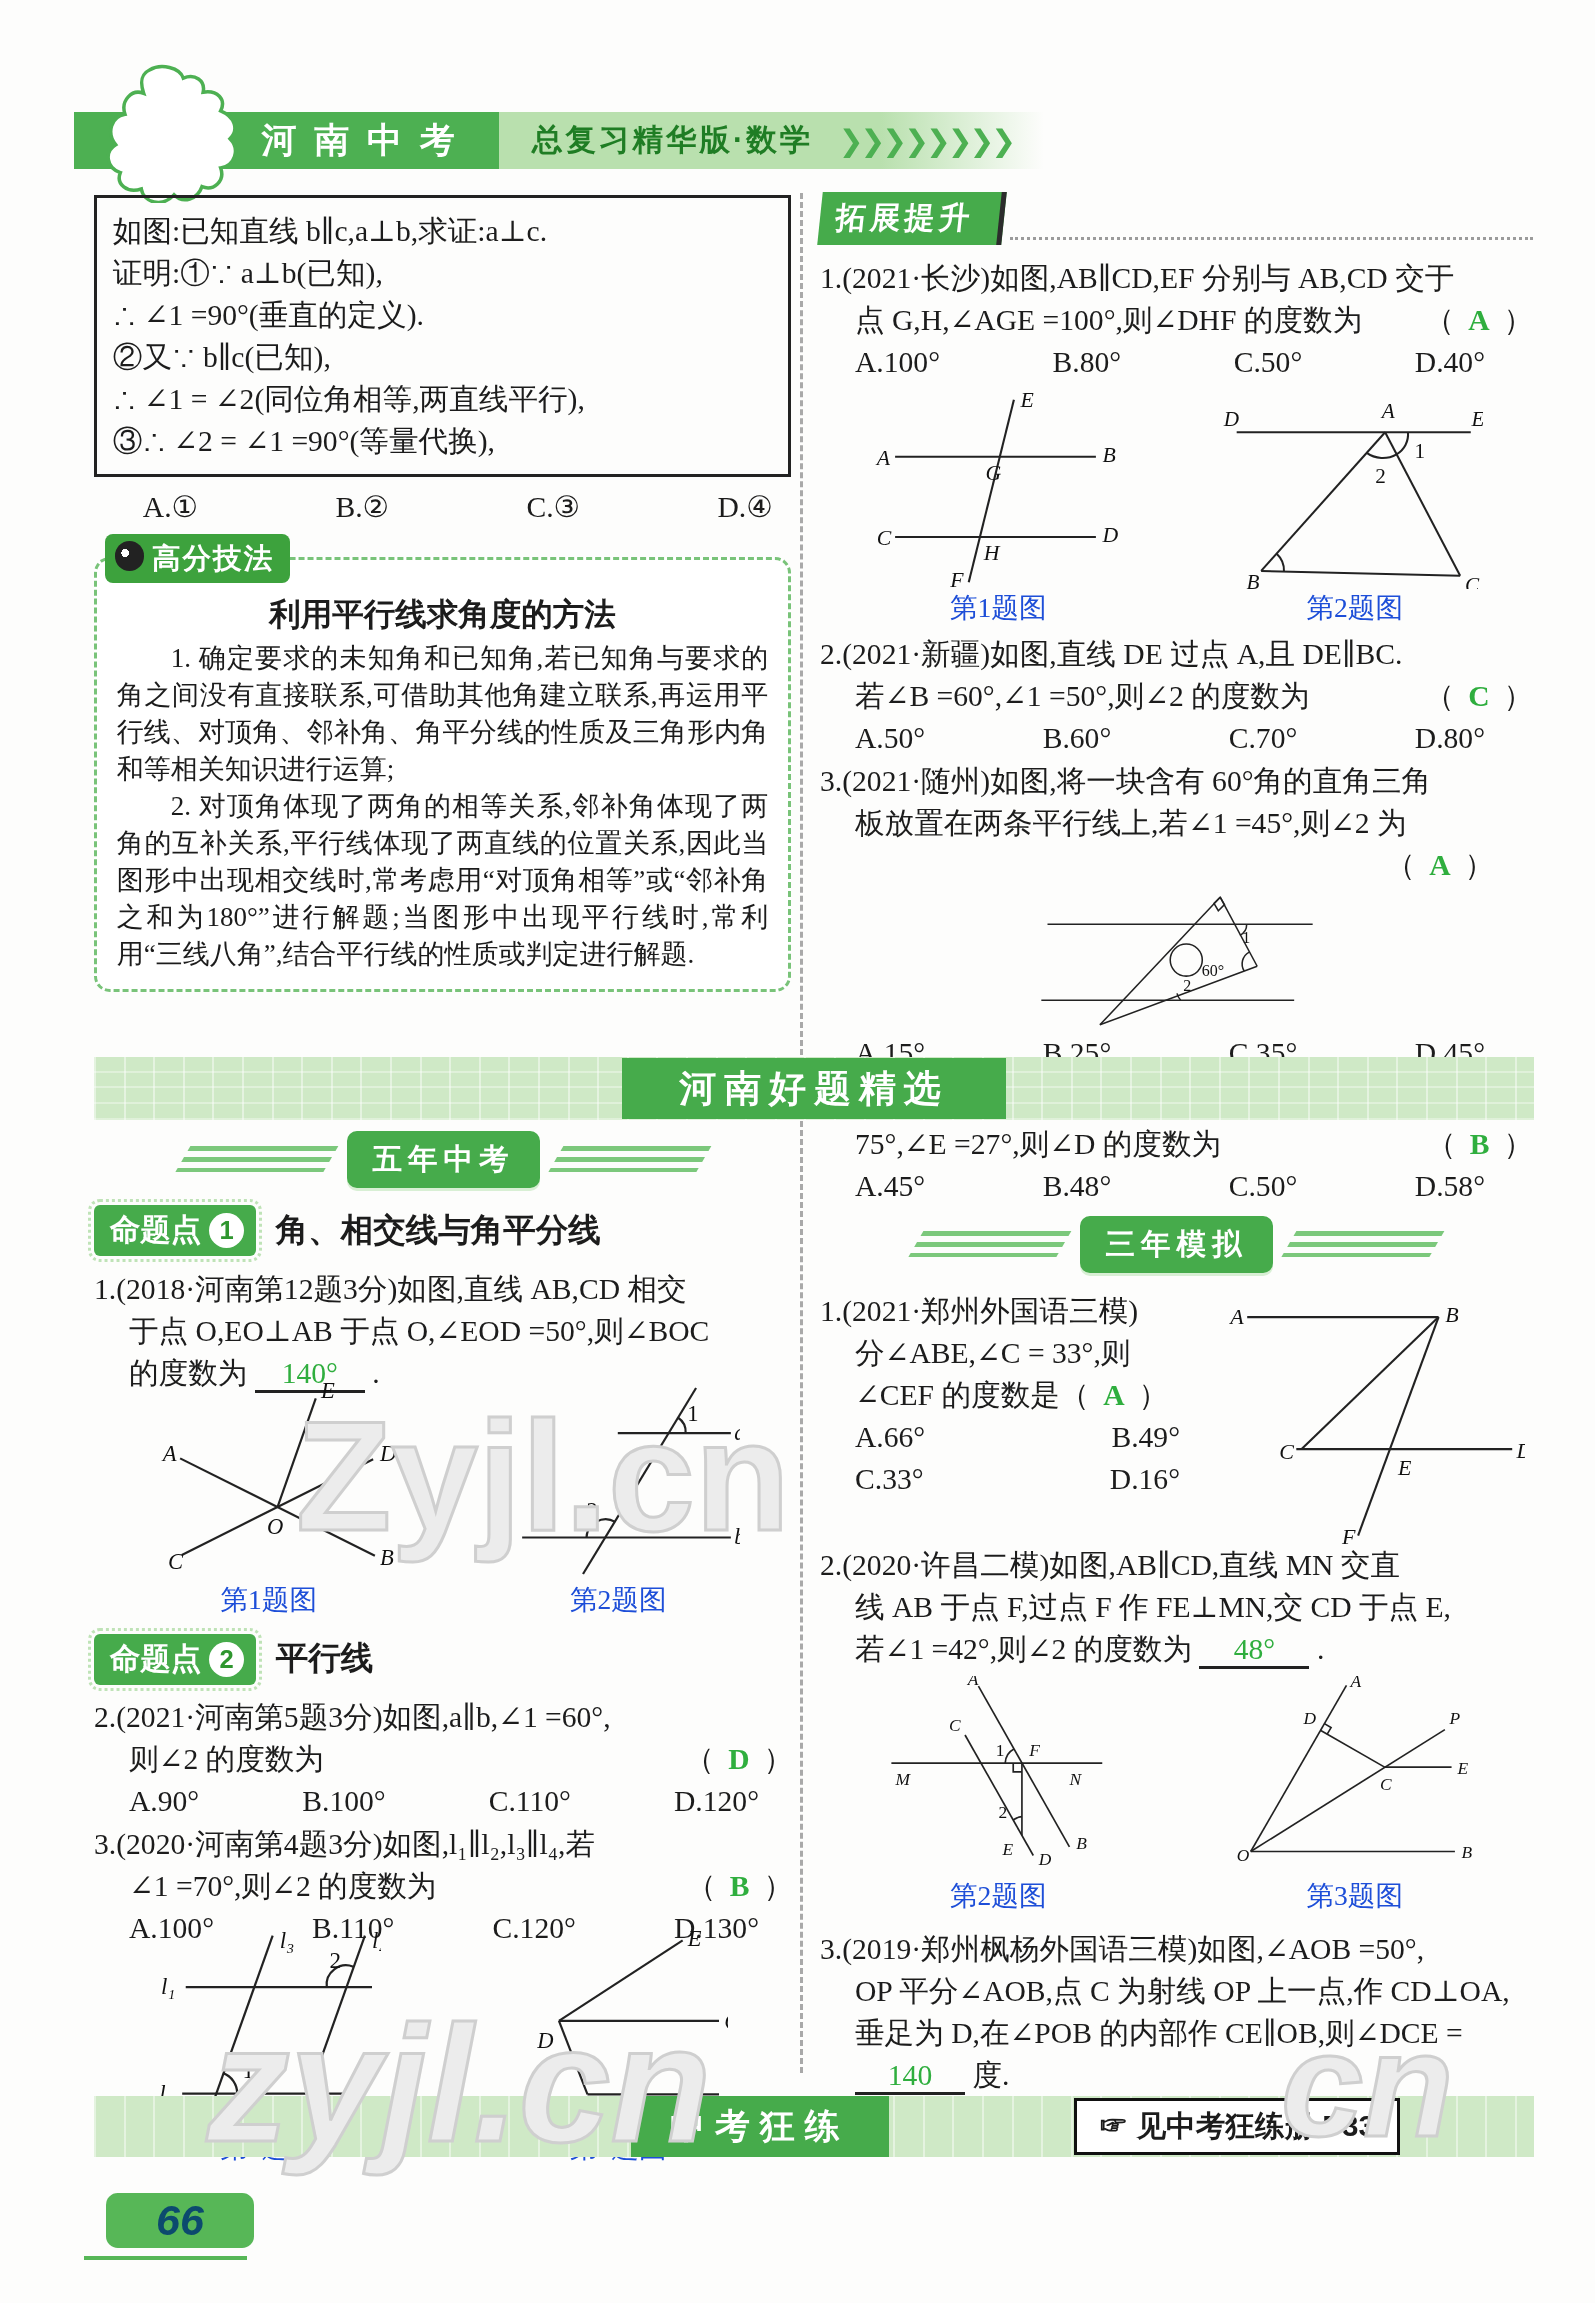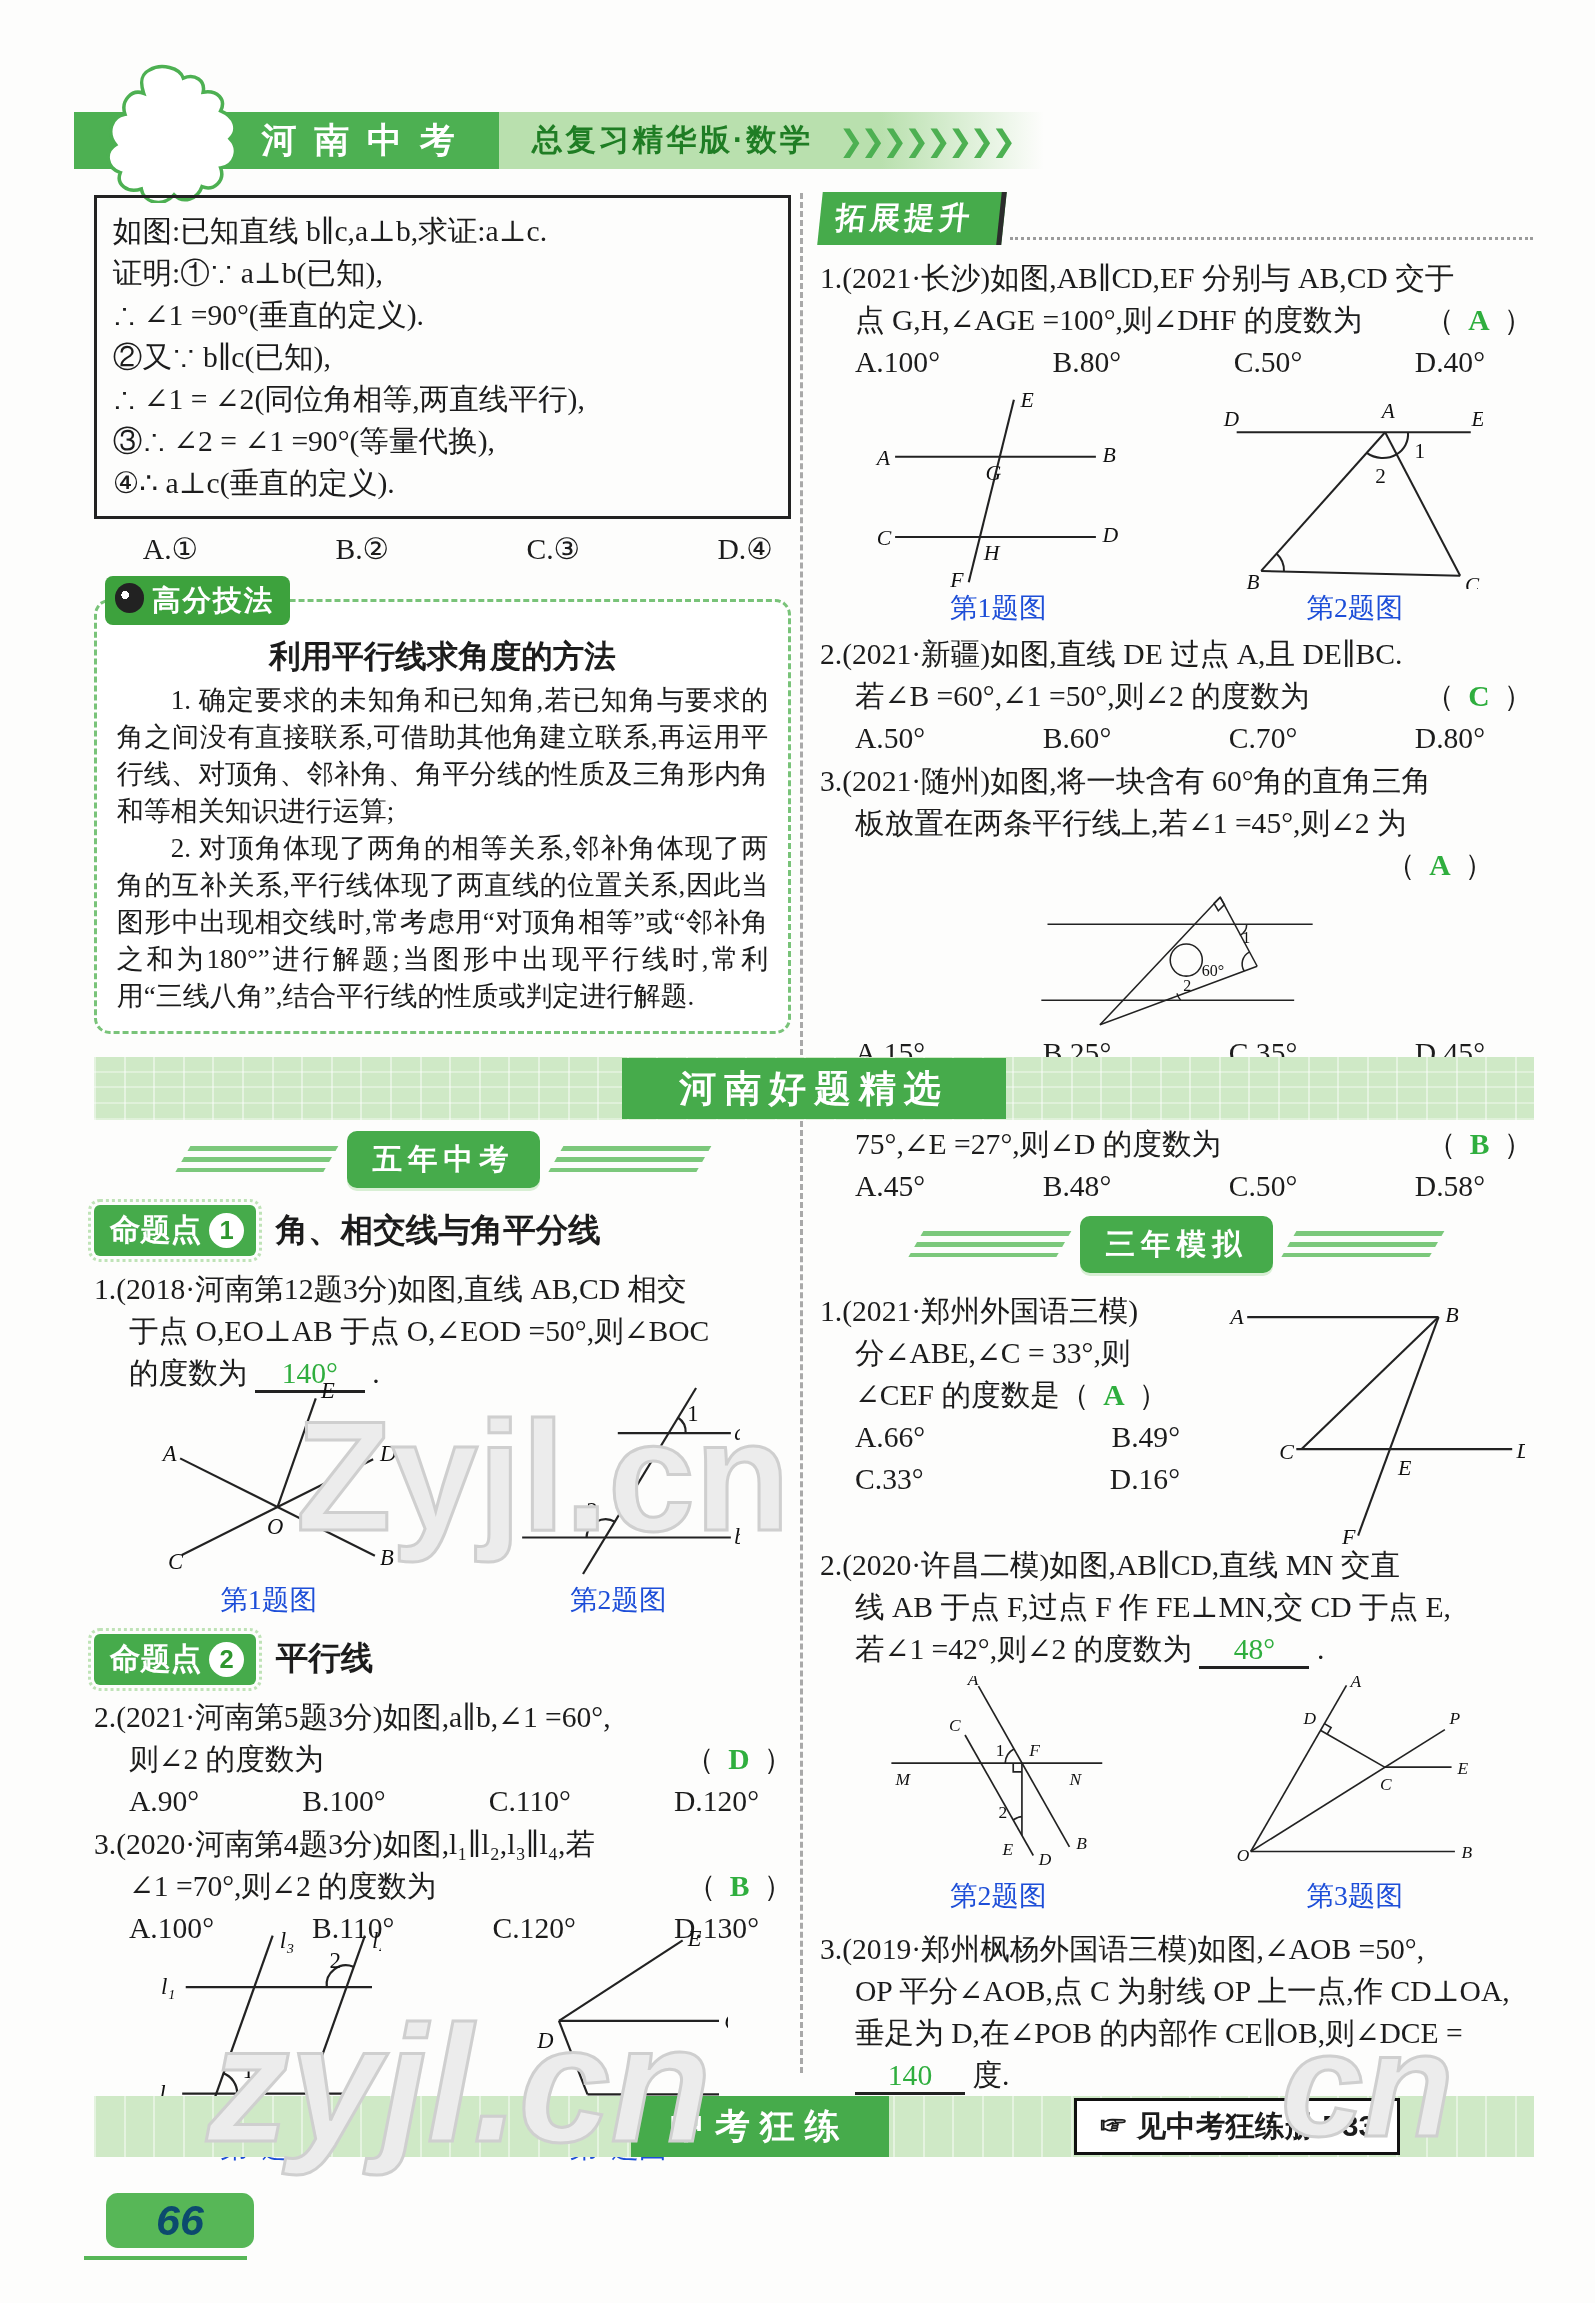--- a/index.html
+++ b/index.html
@@ -113,21 +113,20 @@
   <div class="col-divider"></div>
 
   <div class="zoneA-left">
     <div class="proof-box">
       <div class="qline">如图:已知直线 b∥c,a⊥b,求证:a⊥c.</div>
       <div class="qline">证明:①∵ a⊥b(已知),</div>
       <div class="qline">∴ ∠1 =90°(垂直的定义).</div>
       <div class="qline">②又∵ b∥c(已知),</div>
       <div class="qline">∴ ∠1 = ∠2(同位角相等,两直线平行),</div>
       <div class="qline">③∴ ∠2 = ∠1 =90°(等量代换),</div>
-      <div class="qline">④∴ a⊥c(垂直的定义).</div>
     </div>
     <div class="opts proof-opts">
       <span>A.①</span>
       <span>B.②</span>
       <span>C.③</span>
       <span>D.④</span>
     </div>
 
     <div class="tips-box">
       <div class="tips-badge">

